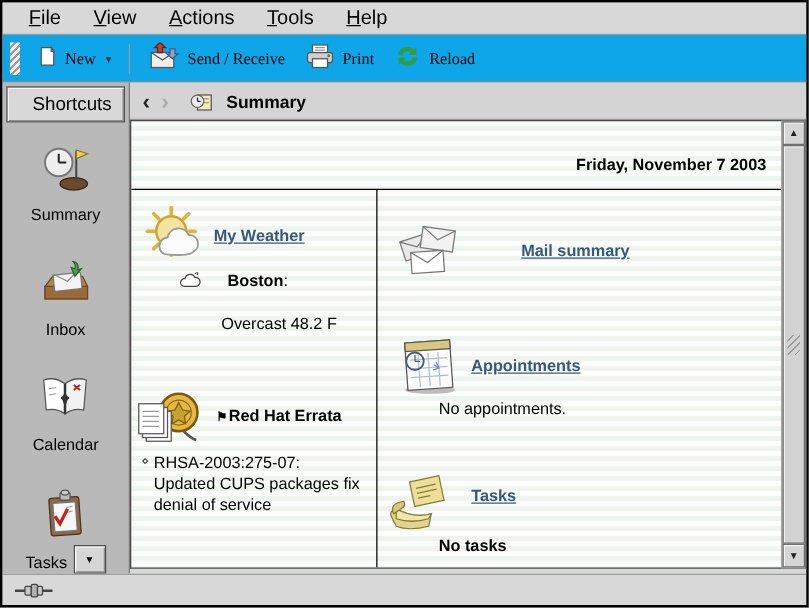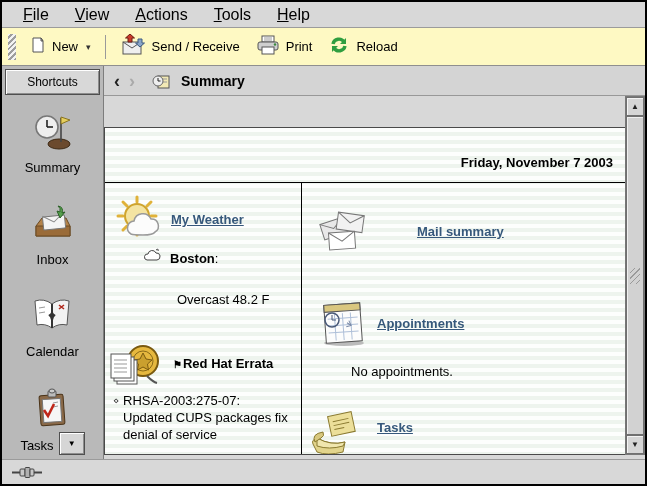--- a/index.html
+++ b/index.html
@@ -9,33 +9,33 @@
     font-family:"Liberation Sans",sans-serif;color:#000;
     display:flex;flex-direction:column;overflow:hidden;
   }
   
   .menubar{height:25px;display:flex;align-items:center;padding:0 8px;
     background:#d8d8d8;border-bottom:1px solid #9b9b9b;flex:0 0 auto;}
   .menu-item{font-size:16px;padding:3px 13px;cursor:default;white-space:nowrap;}
   .menu-item u{text-decoration:underline;}
   
   .toolbar{height:37px;display:flex;align-items:center;padding:0 4px;
-    background:#fef9c3;border-bottom:1px solid #8f8f8f;flex:0 0 auto;}
+    background:#0ea5e9;border-bottom:1px solid #8f8f8f;flex:0 0 auto;font-family:Liberation Serif, serif;}
   .tb-grip{width:8px;height:26px;margin:0 5px 0 2px;
     background:repeating-linear-gradient(135deg,#f2f2f2 0 2px,#9d9d9d 2px 4px);}
   .tb-btn{display:flex;align-items:center;gap:6px;font-size:13px;
     padding:4px 7px;border:1px solid transparent;cursor:default;white-space:nowrap;}
   .tb-sep{width:1px;height:24px;background:#9a9a9a;margin:0 6px;}
   .dd-arrow{font-size:9px;color:#333;margin-left:2px;}
   
   .main{flex:1;display:flex;min-height:0;}
   
   .sidebar{width:101px;flex:0 0 auto;background:#b9b9b9;border-right:1px solid #7d7d7d;
     display:flex;flex-direction:column;}
-  .shortcuts-btn{margin:3px;padding:5px 20px;text-align:center;font-size:12px;
+  .shortcuts-btn{margin:3px;padding:5px 20px;text-align:center;font-size:15px;
     background:#d8d8d8;border:1px solid #4f4f4f;
     box-shadow:inset 1px 1px 0 #fff,inset -1px -1px 0 #8d8d8d;cursor:default;}
   .shortcut-list{flex:1;display:flex;flex-direction:column;align-items:center;padding-top:14px;}
   .shortcut{display:flex;flex-direction:column;align-items:center;height:92px;cursor:default;}
   .shortcut svg{width:42px;height:40px;}
   .shortcut-label{font-size:13px;margin-top:4px;}
   .tasks-row{display:flex;align-items:center;gap:5px;}
   .combo-btn{width:24px;height:21px;background:#d6d6d6;border:1px solid #4f4f4f;
     box-shadow:inset 1px 1px 0 #fff,inset -1px -1px 0 #8d8d8d;
     display:flex;align-items:center;justify-content:center;font-size:8px;cursor:default;}
@@ -43,21 +43,21 @@
   .right-pane{flex:1;display:flex;flex-direction:column;min-width:0;}
   .folder-header{height:29px;flex:0 0 auto;background:#d4d4d4;border-bottom:1px solid #989898;
     display:flex;align-items:center;padding:0 10px;gap:9px;}
   .nav-arrow{font-size:18px;font-weight:bold;line-height:1;cursor:default;}
   .nav-back{color:#222;}
   .nav-fwd{color:#aaa;}
   .folder-title{font-size:14px;font-weight:bold;margin-left:2px;}
   .content-outer{flex:1;display:flex;min-height:0;background:#d8d8d8;padding-bottom:4px;}
   .content{flex:1;position:relative;overflow:hidden;
     border:1px solid #4a4a4a;border-right:none;
-    background:repeating-linear-gradient(#fdfefd 0 4px,#eef4ee 4px 8px);margin-top:31px;}
+    background:repeating-linear-gradient(#fdfefd 0 4px,#eef4ee 4px 8px);}
   
   .scrollbar{width:18px;flex:0 0 auto;background:#c6c6c6;border:1px solid #777;
     display:flex;flex-direction:column;}
   .sb-btn{height:17px;flex:0 0 auto;background:#d6d6d6;border:1px solid #707070;
     box-shadow:inset 1px 1px 0 #f4f4f4;display:flex;align-items:center;justify-content:center;
     font-size:8px;color:#222;cursor:default;}
   .sb-thumb{flex:1;margin:0;background:#d2d2d2;border:1px solid #707070;
     box-shadow:inset 1px 1px 0 #f0f0f0;position:relative;cursor:default;}
   .sb-thumb::after{content:"";position:absolute;left:3px;right:3px;top:50%;margin-top:-8px;height:16px;
     background:repeating-linear-gradient(135deg,transparent 0 3px,#9a9a9a 3px 4px);}
@@ -246,30 +246,30 @@
                 <line x1="8" y1="8" x2="12" y2="12"></line>
                   <line x1="32" y1="32" x2="36" y2="36"></line>
                 <line x1="36" y1="8" x2="32" y2="12"></line>
                   <line x1="8" y1="36" x2="12" y2="32"></line>
               </g>
               <circle cx="22" cy="22" r="12" fill="#f4e4a2" stroke="#cfa42e" stroke-width="2"></circle>
               <path d="M16 40 a7 7 0 0 1 3-13 a9 9 0 0 1 17-2 a7 7 0 0 1 4 13 q-2 3-12 3 t-12-1 z" fill="#fcfcfc" stroke="#9a9a9a" stroke-width="1.5"></path>
             </svg>
           </div>
           <a class="abs sec-link" style="left:66px;top:84px;color:#36587b;">My Weather</a>
-          <div class="abs" style="left:38px;top:120px;display:flex;align-items:flex-end;gap:8px;">
+          <div class="abs" style="left:38px;top:120px;display:flex;align-items:flex-start;gap:20px;">
             <span>
               <svg width="19" height="14" viewBox="0 0 19 14">
                 <path d="M4 12 a3 3 0 1 1 1-6 a4.2 4.2 0 0 1 8-1 a3 3 0 1 1 1 7 z" fill="#fff" stroke="#444"></path>
                 <path d="M13 2 q3-2 2 1" fill="none" stroke="#444"></path>
               </svg>
             </span>
             <span class="body-text"><span class="bold">Boston</span><span>:</span></span>
           </div>
-          <div class="abs body-text" style="left:72px;top:164px;">Overcast 48.2 F</div>
+          <div class="abs body-text" style="left:72px;top:154px;">Overcast 48.2 F</div>
 
           <div class="abs" style="left:4px;top:216px;">
             <svg width="58" height="52" viewBox="0 0 58 52">
               <circle cx="34" cy="17" r="15" fill="#e6b83f" stroke="#7a5a10" stroke-width="2"></circle>
               <circle cx="34" cy="17" r="10" fill="none" stroke="#8a6a18"></circle>
               <path d="M34 9 l3 6 6 1 -4.5 4 1 6 -5.5-3 -5.5 3 1-6 -4.5-4 6-1 z" fill="#caa02e" stroke="#7a5a10"></path>
               <path d="M38 32 q6 6 10 7" stroke="#555" stroke-width="2" fill="none"></path>
               <rect x="8" y="16" width="20" height="24" fill="#fff" stroke="#555"></rect>
               <rect x="5" y="13" width="20" height="24" fill="#fff" stroke="#555"></rect>
               <rect x="2" y="10" width="20" height="24" fill="#fff" stroke="#555"></rect>
@@ -317,21 +317,21 @@
                     <line x1="32" y1="15" x2="32" y2="42"></line>
                   </g>
                 <path d="M28 25 l4 3 m-2-5 l2 5 -5 1" stroke="#7a8aa8" fill="none"></path>
               </g>
               <circle cx="13" cy="22" r="7" fill="none" stroke="#4a5a78" stroke-width="1.5"></circle>
               <line x1="13" y1="22" x2="13" y2="17" stroke="#4a5a78"></line>
                 <line x1="13" y1="22" x2="17" y2="22" stroke="#4a5a78"></line>
             </svg>
           </div>
           <a class="abs sec-link" style="left:272px;top:188px;color:#36587b;">Appointments</a>
-          <div class="abs body-text" style="left:246px;top:236px;">No appointments.</div>
+          <div class="abs body-text" style="left:246px;top:222px;">No appointments.</div>
 
           <div class="abs" style="left:204px;top:280px;">
             <svg width="58" height="52" viewBox="0 0 58 52">
               <g transform="rotate(-12 32 14)">
                 <rect x="20" y="6" width="24" height="20" fill="#ecdf9a" stroke="#8a7a30"></rect>
                 <line x1="24" y1="12" x2="40" y2="12" stroke="#8a7a30"></line>
                   <line x1="24" y1="16" x2="40" y2="16" stroke="#8a7a30"></line>
                   <line x1="24" y1="20" x2="34" y2="20" stroke="#8a7a30"></line>
               </g>
               <path d="M8 30 q-6 2-4 6 l4 8 q10 4 26 0 l2-10 q-14 4-28-4 z" fill="#e2d48c" stroke="#8a7a30"></path>

